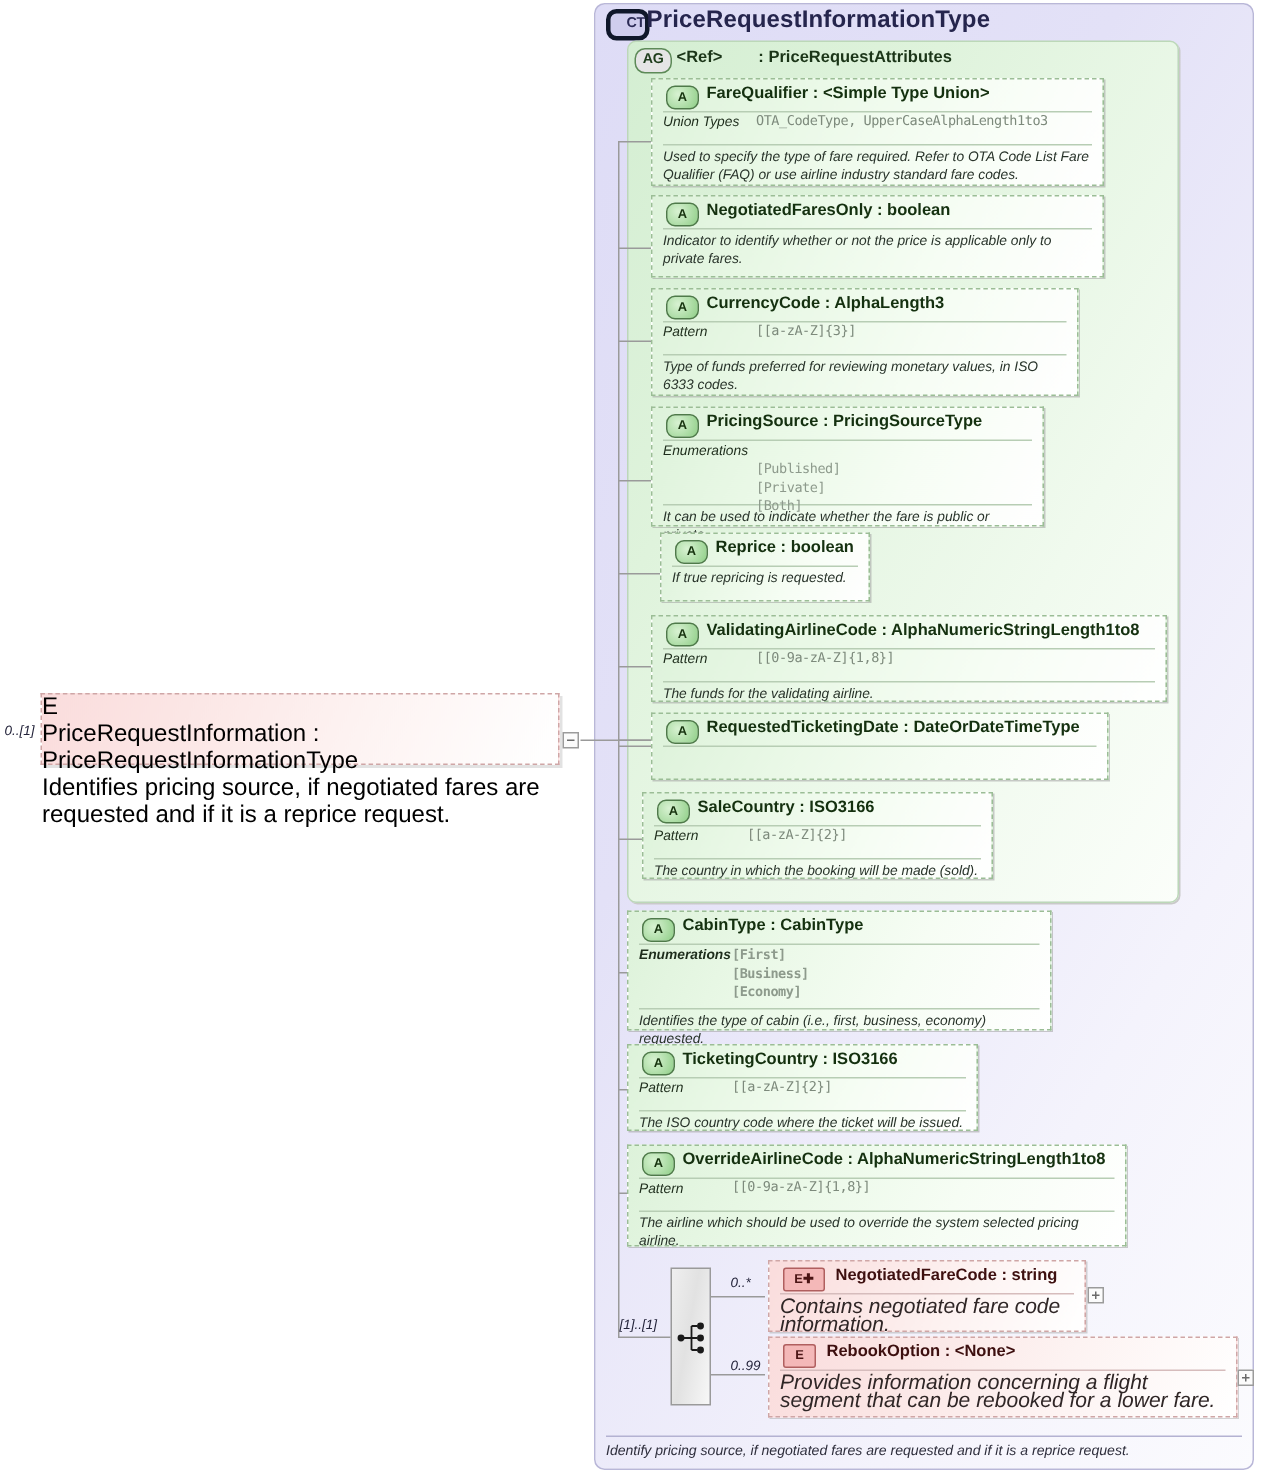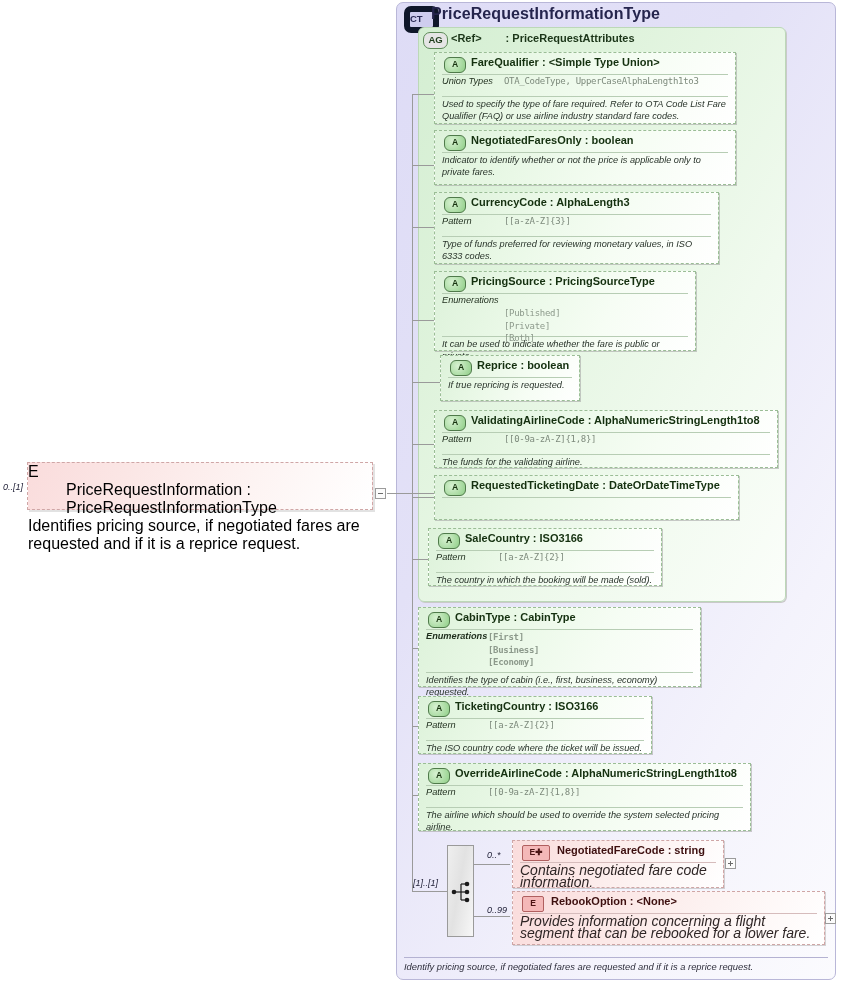--- a/index.html
+++ b/index.html
@@ -49,28 +49,28 @@
     width: 440px; height: 978px;
     background: linear-gradient(120deg,#dedcf6 0%, #e3e1f7 35%, #f4f3fc 75%, #fbfbfe 100%);
     border: 1px solid #b9b7d8;
     border-radius: 7px;
     box-sizing: border-box;
   }
   .ct-badge {
     position: absolute;
     left: 404px; top: 6px;
     width: 23px; height: 15px;
-    border: 6px solid #0f172a;
+    border: 3px solid #0f172a;
     border-radius: 7px;
     background: #cfcdee;
     color: #2a2a55;
     font-size: 9.5px;
     font-weight: bold;
     line-height: 13px;
-    text-align: left;
+    text-align: right;
     letter-spacing: -0.2px;
   }
   .ct-title {
     position: absolute;
     left: 431px; top: 5px;
     font-size: 16px;
     font-weight: bold;
     color: #25254d;
     letter-spacing: 0.1px;
   }
@@ -469,19 +469,19 @@
   </div>
   <div class="expander plus" style="left:825px; top:913px;"></div>
 
   <div class="ct-footer-rule"></div>
   <div class="ct-footer-text">Identify pricing source, if negotiated fares are requested and if it is a reprice request.</div>
 
   <div class="card-number" style="left:3px; top:482px;">0..[1]</div>
   <div class="root-el">
     <div class="head">
       <div class="e-badge">E</div>
-      <div class="e-name" style="left:38px;margin-left:38px;">PriceRequestInformation : PriceRequestInformationType</div>
+      <div class="e-name" style="left:38px;">PriceRequestInformation : PriceRequestInformationType</div>
     </div>
     <div class="rule"></div>
     <div class="doc">Identifies pricing source, if negotiated fares are requested and if it is a reprice request.</div>
   </div>
 
 </div>
 
 </body></html>

